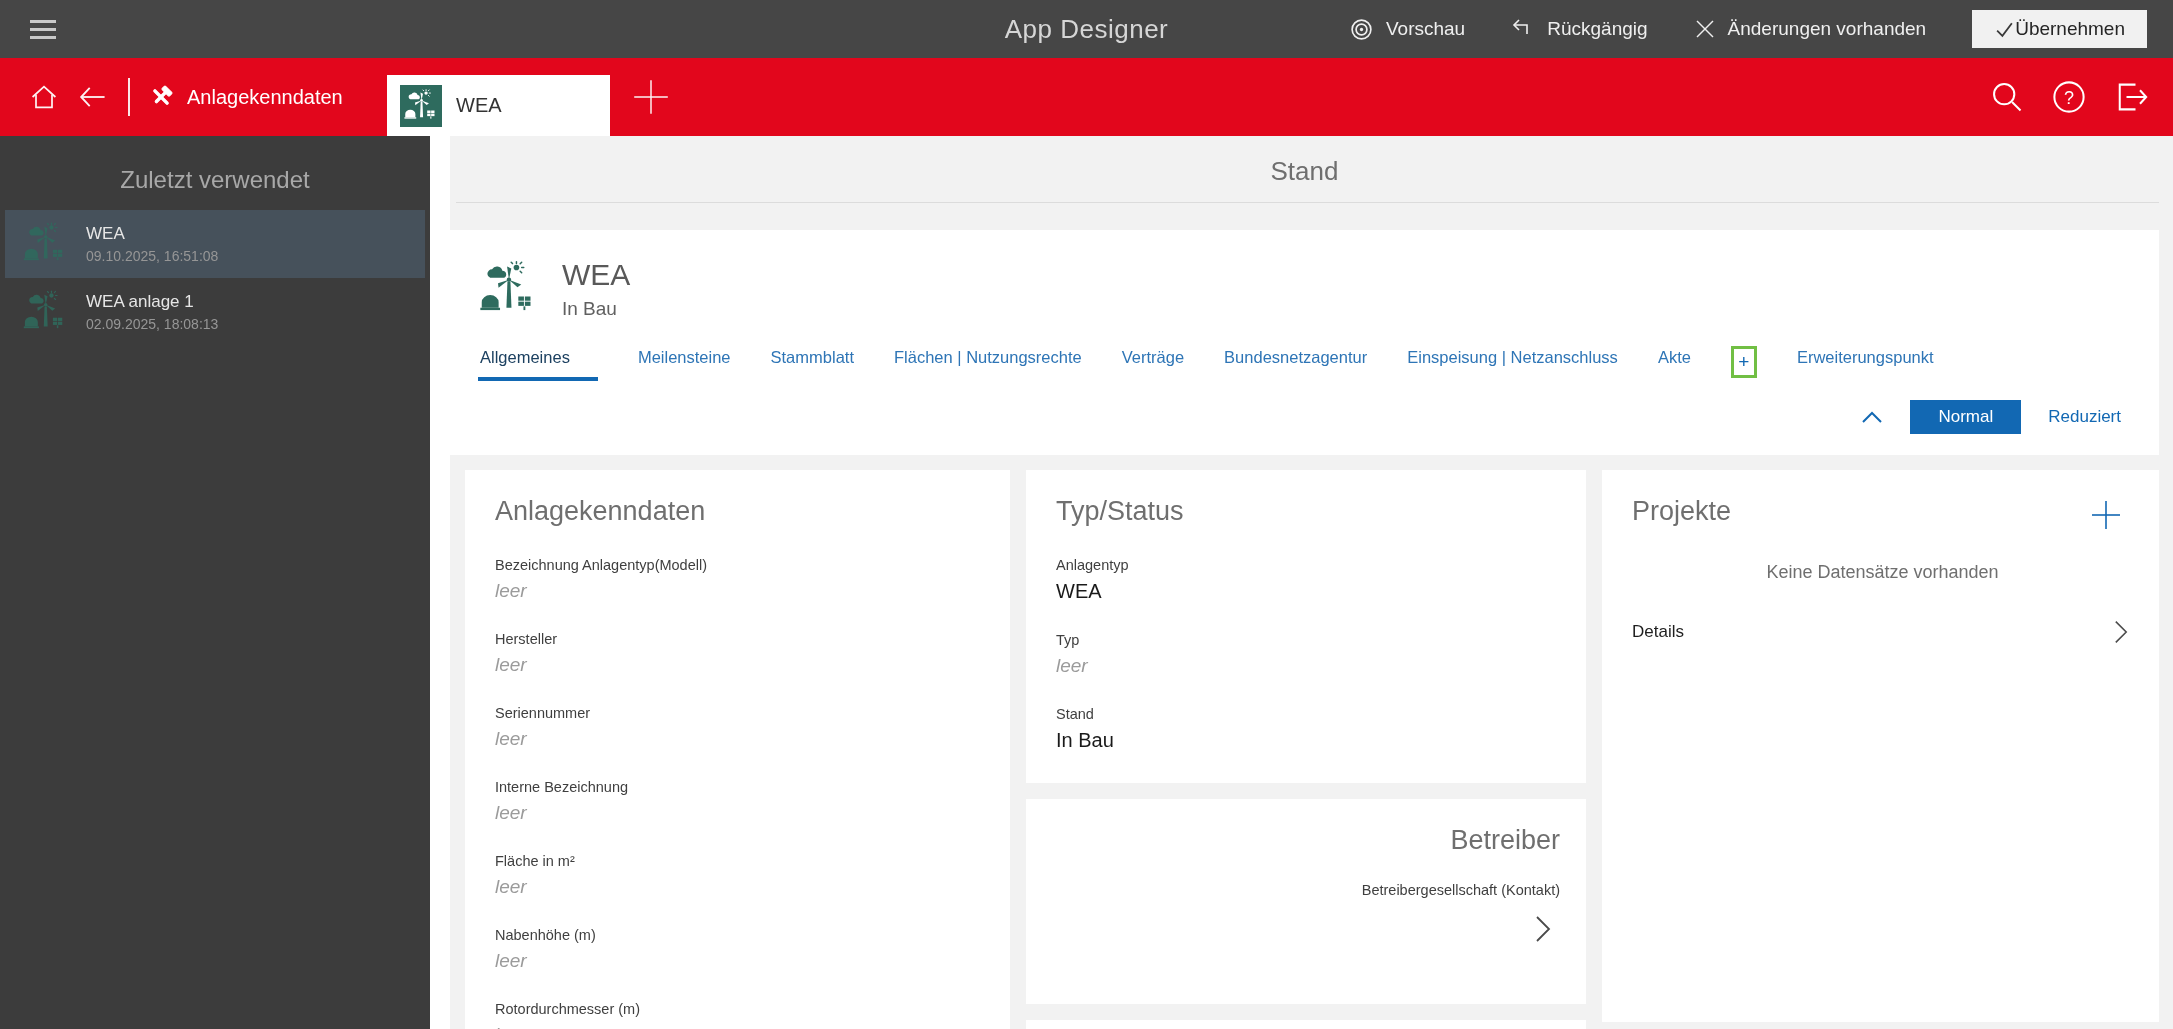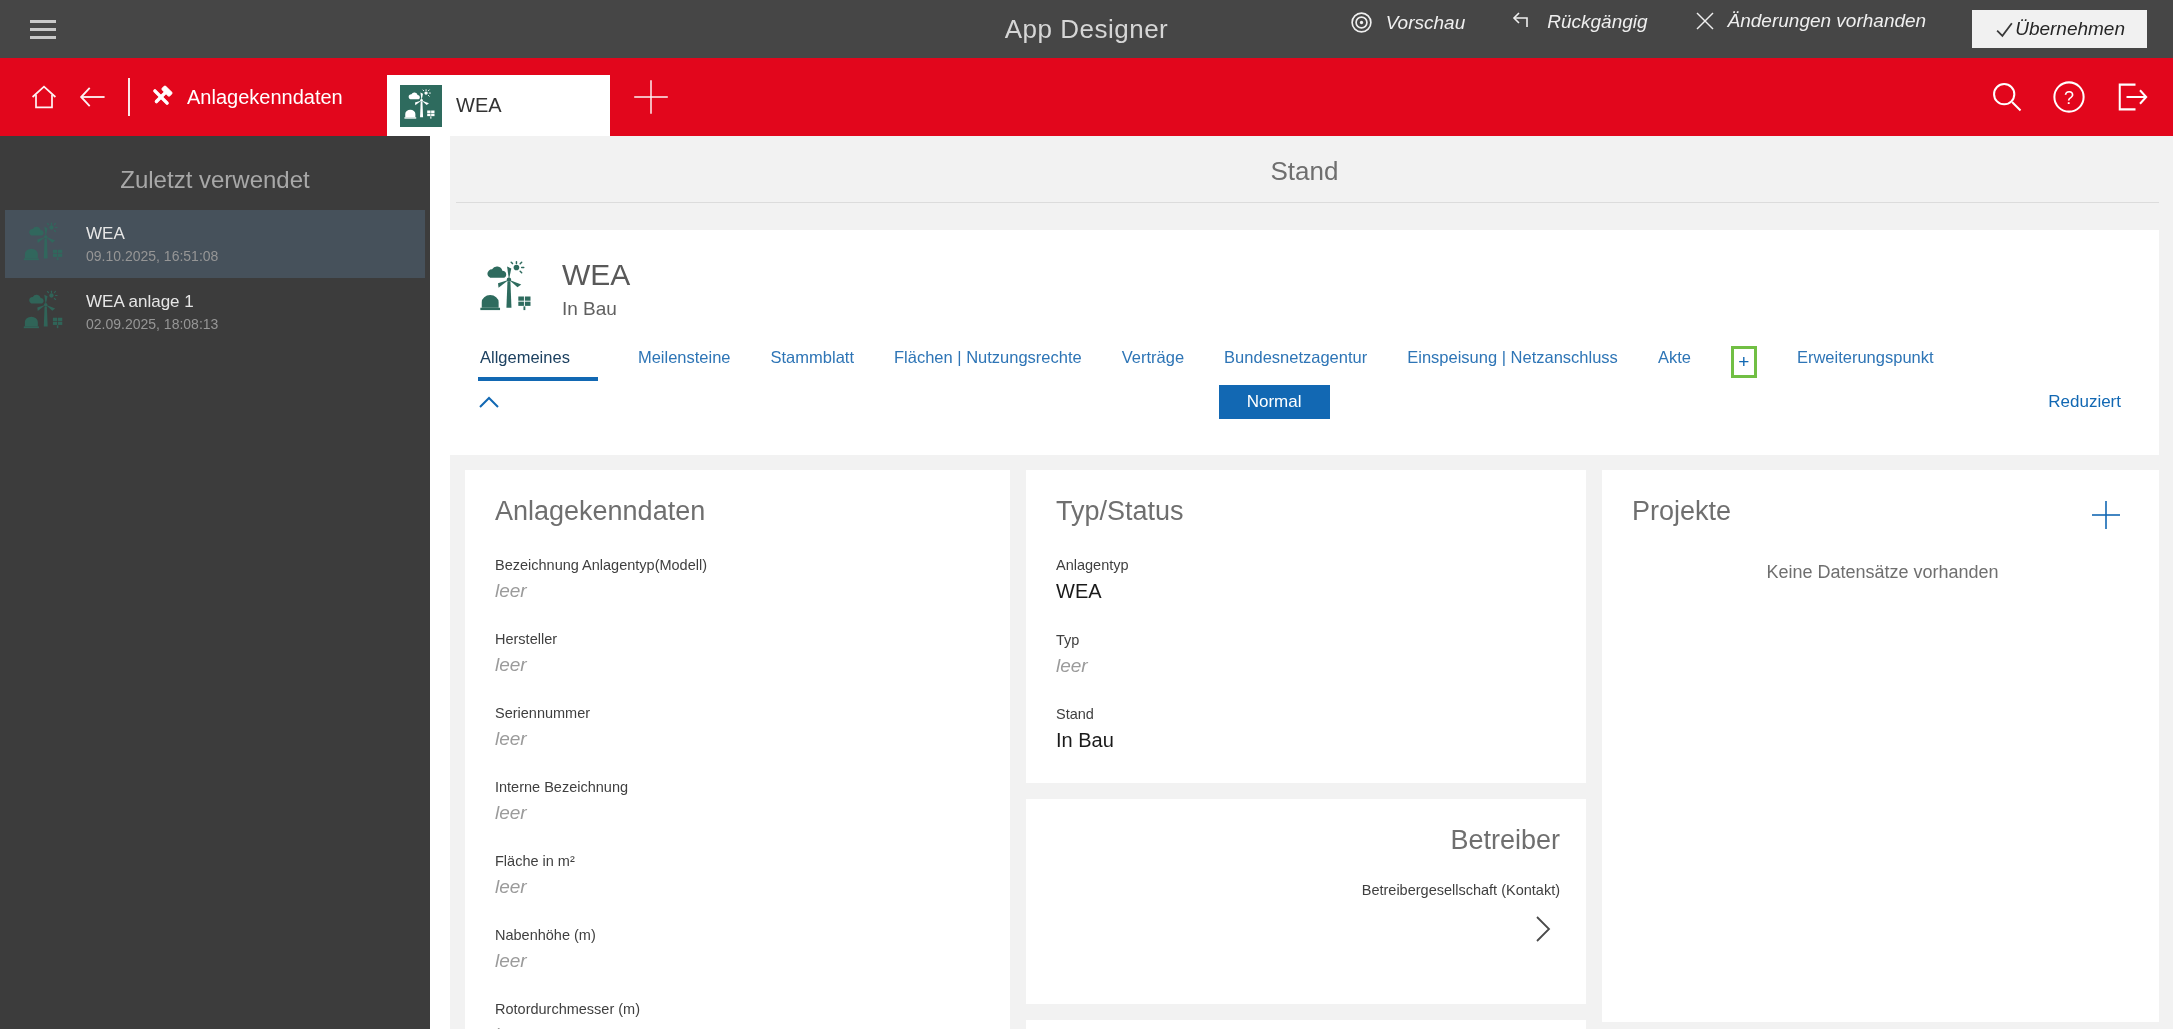--- a/index.html
+++ b/index.html
@@ -5,21 +5,21 @@
   * { margin:0; padding:0; box-sizing:border-box; }
   html,body { background:#e9e9e9; }
   body { font-family:"Liberation Sans", sans-serif; }
   .canvas { position:relative; width:2173px; height:1029px; overflow:hidden; background:#f2f2f2; }
 
   
   .topbar { height:58px; background:#464646; display:flex; align-items:center; padding:0 26px 0 30px; position:relative; color:#e3e3e3; }
   .hamburger { width:26px; display:flex; flex-direction:column; gap:5px; cursor:pointer; }
   .hamburger span { height:3px; background:#c9c9c9; }
   .topbar-title { position:absolute; left:50%; transform:translateX(-50%); font-size:26px; font-weight:300; color:#d6d6d6; letter-spacing:.5px; }
-  .topbar-actions { margin-left:auto; display:flex; align-items:flex-start; gap:46px;font-style:italic; }
+  .topbar-actions { margin-left:auto; display:flex; align-items:center; gap:46px; }
   .tb-action { display:flex; align-items:center; gap:12px; font-size:19px; color:#efefef; cursor:pointer; white-space:nowrap; }
   .tb-action svg { stroke:#efefef; }
   .tb-apply { background:#f1f1f1; color:#262626; padding:8px 22px; display:flex; align-items:center; font-size:19px; cursor:pointer; }
   .tb-apply svg { stroke:#3a3a3a; }
 
   
   .redbar { height:78px; background:#e2061c; display:flex; align-items:center; padding-left:28px; position:relative; }
   .redbar svg { stroke:#ffffff; }
   .rb-item { display:flex; align-items:center; cursor:pointer; }
   .rb-divider { width:2px; height:38px; background:rgba(255,255,255,.9); margin:0 18px 0 20px; }
@@ -47,21 +47,21 @@
 
   .header-panel { background:#ffffff; margin-top:27px; height:225px; padding:28px 20px 0 28px; }
   .record-row { display:flex; align-items:center; gap:24px; }
   .record-icon { width:60px; height:60px; color:#2e6b5e; }
   .record-title { font-size:30px; color:#595959; }
   .record-status { font-size:19px; color:#606060; margin-top:6px; }
   .tabs-row { display:flex; align-items:baseline; gap:40px; margin-top:28px; font-size:16.5px; white-space:nowrap; }
   .tab { color:#2e75b6; cursor:pointer; }
   .tab.active { color:#1c4060; padding:0 28px 10px 2px; border-bottom:4px solid #1268b3; }
   .tab-add { display:inline-flex; align-items:center; justify-content:center; width:26px; height:32px; border:3px solid #71bf44; color:#1268b3; font-size:19px; cursor:pointer; align-self:center; margin-top:-6px; }
-  .viewmode-row { display:flex; justify-content:space-between; align-items:center; gap:27px; margin-top:4px; padding-right:18px; }
+  .viewmode-row { display:flex; justify-content:flex-end; align-items:center; gap:27px; margin-top:19px; padding-right:18px; }
   .chevron-up { cursor:pointer; display:flex; }
   .btn-normal { background:#1268b3; color:#ffffff; font-size:17px; padding:7px 28px; cursor:pointer; }
   .link-reduziert { color:#1268b3; font-size:17px; cursor:pointer; }
 
   .cards-row { display:flex; gap:16px; margin:15px 0 0 15px; height:600px; }
   .card { background:#ffffff; padding:26px 26px 0 30px; overflow:hidden; }
   .card-title { font-size:27px; font-weight:300; color:#6f6f6f; }
   .col-left { width:545px; flex:none; height:100%; }
   .col-mid { width:560px; flex:none; display:flex; flex-direction:column; gap:16px; }
   .col-right { width:557px; flex:none; height:552px; }
@@ -377,18 +377,24 @@
           <div class="proj-title-row">
             <div class="card-title">Projekte</div>
             <span class="proj-plus">
               <svg class="icon" width="34" height="34" viewBox="0 0 34 34" fill="none" stroke="#1268b3" stroke-width="1.6">
                 <line x1="17" y1="3" x2="17" y2="31"></line>
                   <line x1="3" y1="17" x2="31" y2="17"></line>
               </svg>
             </span>
           </div>
           <div class="proj-empty">Keine Datensätze vorhanden</div>
+          <div class="details-row">
+            <span class="details-label">Details</span>
+            <svg class="icon" width="16" height="26" viewBox="0 0 18 30" fill="none" stroke="#4a4a4a" stroke-width="1.8">
+              <polyline points="3,3 15,15 3,27"></polyline>
+            </svg>
+          </div>
         </div>
 
       </div>
     </div>
   </div>
 </div>
 
 </body></html>

